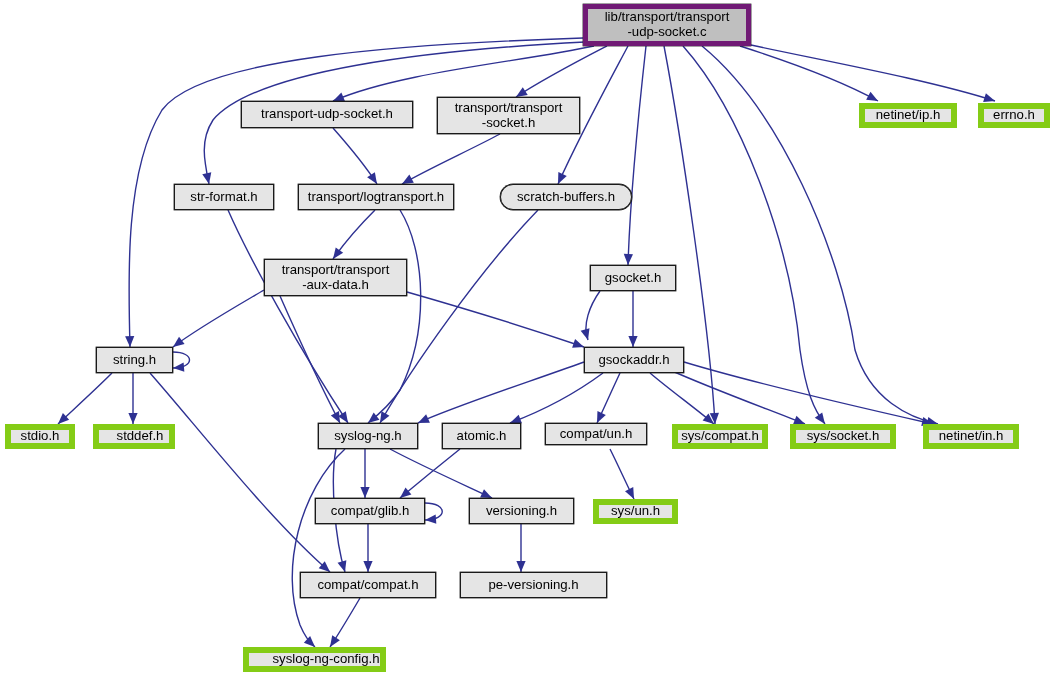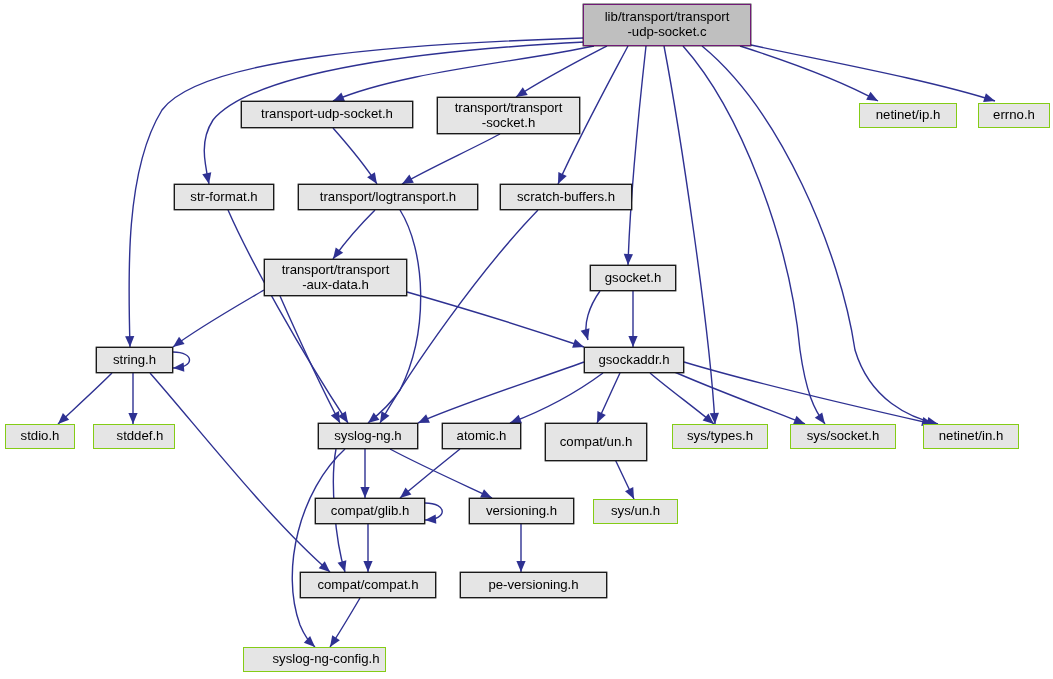--- a/index.html
+++ b/index.html
@@ -42,25 +42,25 @@
     font-size: 13.2px;
     color: #000000;
     white-space: pre;
     background: #e5e5e5;
   }
   .node-box.strong {
     border: 1px solid #1a1a1a;
     box-shadow: 0 0 0 0.4px #1a1a1a;
   }
   .node-box.weak {
-    border: 1px solid #84cc16;
+    border: 6px solid #84cc16;
   }
   .node-box.root {
     background: #bfbfbf;
-    border: 1px solid #701a75;
+    border: 5px solid #701a75;
     box-shadow: 0 0 0 0.4px #1a1a1a;
   }
 </style>
 </head>
 <body>
 
 <div id="graph-root">
   <svg id="graph-svg" viewBox="0 0 1053 679" preserveAspectRatio="none">
       <path d="M 594,46 C 520,62 400,72 333,101" class="edge-path"></path>
       <path d="M 607,46 C 580,60 545,78 516,97" class="edge-path"></path>
@@ -149,33 +149,33 @@
     </svg>
   <div id="nodes-layer">
       <div class="node-box root" style="left: 583px; top: 4px; width: 168px; height: 42px;">lib/transport/transport
 -udp-socket.c</div>
       <div class="node-box strong" style="left: 241px; top: 101px; width: 172px; height: 27px;">transport-udp-socket.h</div>
       <div class="node-box strong" style="left: 437px; top: 97px; width: 143px; height: 37px;">transport/transport
 -socket.h</div>
       <div class="node-box weak" style="left: 859px; top: 103px; width: 98px; height: 25px;">netinet/ip.h</div>
       <div class="node-box weak" style="left: 978px; top: 103px; width: 72px; height: 25px;">errno.h</div>
       <div class="node-box strong" style="left: 174px; top: 184px; width: 100px; height: 26px;">str-format.h</div>
-      <div class="node-box strong" style="left: 298px; top: 184px; width: 180px; height: 26px;">transport/logtransport.h</div>
-      <div class="node-box strong" style="left: 500px; top: 184px; width: 132px; height: 26px;">scratch-buffers.h</div>
+      <div class="node-box strong" style="left: 298px; top: 184px; width: 156px; height: 26px;">transport/logtransport.h</div>
+      <div class="node-box strong" style="left: 500px; top: 184px; width: 132px; height: 26px; border-radius: 13px;">scratch-buffers.h</div>
       <div class="node-box strong" style="left: 264px; top: 259px; width: 143px; height: 37px;">transport/transport
 -aux-data.h</div>
       <div class="node-box strong" style="left: 590px; top: 265px; width: 86px; height: 26px;">gsocket.h</div>
       <div class="node-box strong" style="left: 96px; top: 347px; width: 77px; height: 26px;">string.h</div>
       <div class="node-box strong" style="left: 584px; top: 347px; width: 100px; height: 26px;">gsockaddr.h</div>
       <div class="node-box weak" style="left: 5px; top: 424px; width: 70px; height: 25px;">stdio.h</div>
       <div class="node-box weak" style="left: 93px; top: 424px; width: 82px; height: 25px; padding-left: 12px;">stddef.h</div>
       <div class="node-box strong" style="left: 318px; top: 423px; width: 100px; height: 26px;">syslog-ng.h</div>
       <div class="node-box strong" style="left: 442px; top: 423px; width: 79px; height: 26px;">atomic.h</div>
-      <div class="node-box strong" style="left: 545px; top: 423px; width: 102px; height: 38px;">compat/un.h</div>
-      <div class="node-box weak" style="left: 672px; top: 424px; width: 96px; height: 25px;">sys/types.h</div>
+      <div class="node-box strong" style="left: 545px; top: 423px; width: 102px; height: 22px;">compat/un.h</div>
+      <div class="node-box weak" style="left: 672px; top: 424px; width: 96px; height: 25px;">sys/compat.h</div>
       <div class="node-box weak" style="left: 790px; top: 424px; width: 106px; height: 25px;">sys/socket.h</div>
       <div class="node-box weak" style="left: 923px; top: 424px; width: 96px; height: 25px;">netinet/in.h</div>
       <div class="node-box strong" style="left: 315px; top: 498px; width: 110px; height: 26px;">compat/glib.h</div>
       <div class="node-box strong" style="left: 469px; top: 498px; width: 105px; height: 26px;">versioning.h</div>
       <div class="node-box weak" style="left: 593px; top: 499px; width: 85px; height: 25px; text-align: right;">sys/un.h</div>
       <div class="node-box strong" style="left: 300px; top: 572px; width: 136px; height: 26px;">compat/compat.h</div>
       <div class="node-box strong" style="left: 460px; top: 572px; width: 147px; height: 26px;">pe-versioning.h</div>
       <div class="node-box weak" style="left: 243px; top: 647px; width: 143px; height: 25px; padding-left: 23px;">syslog-ng-config.h</div>
     </div>
 </div>

